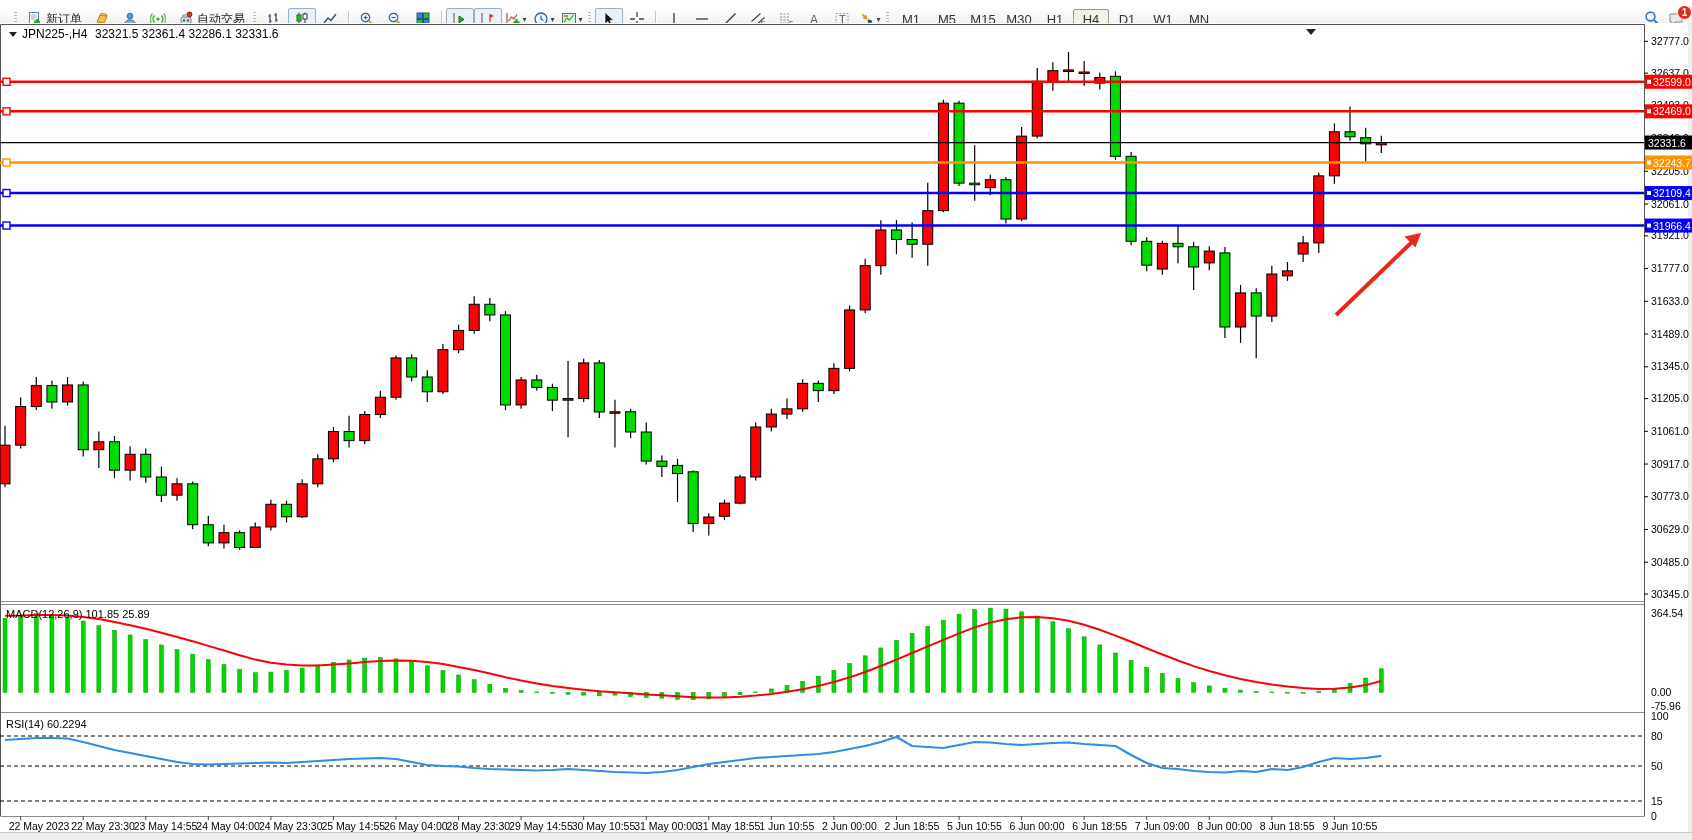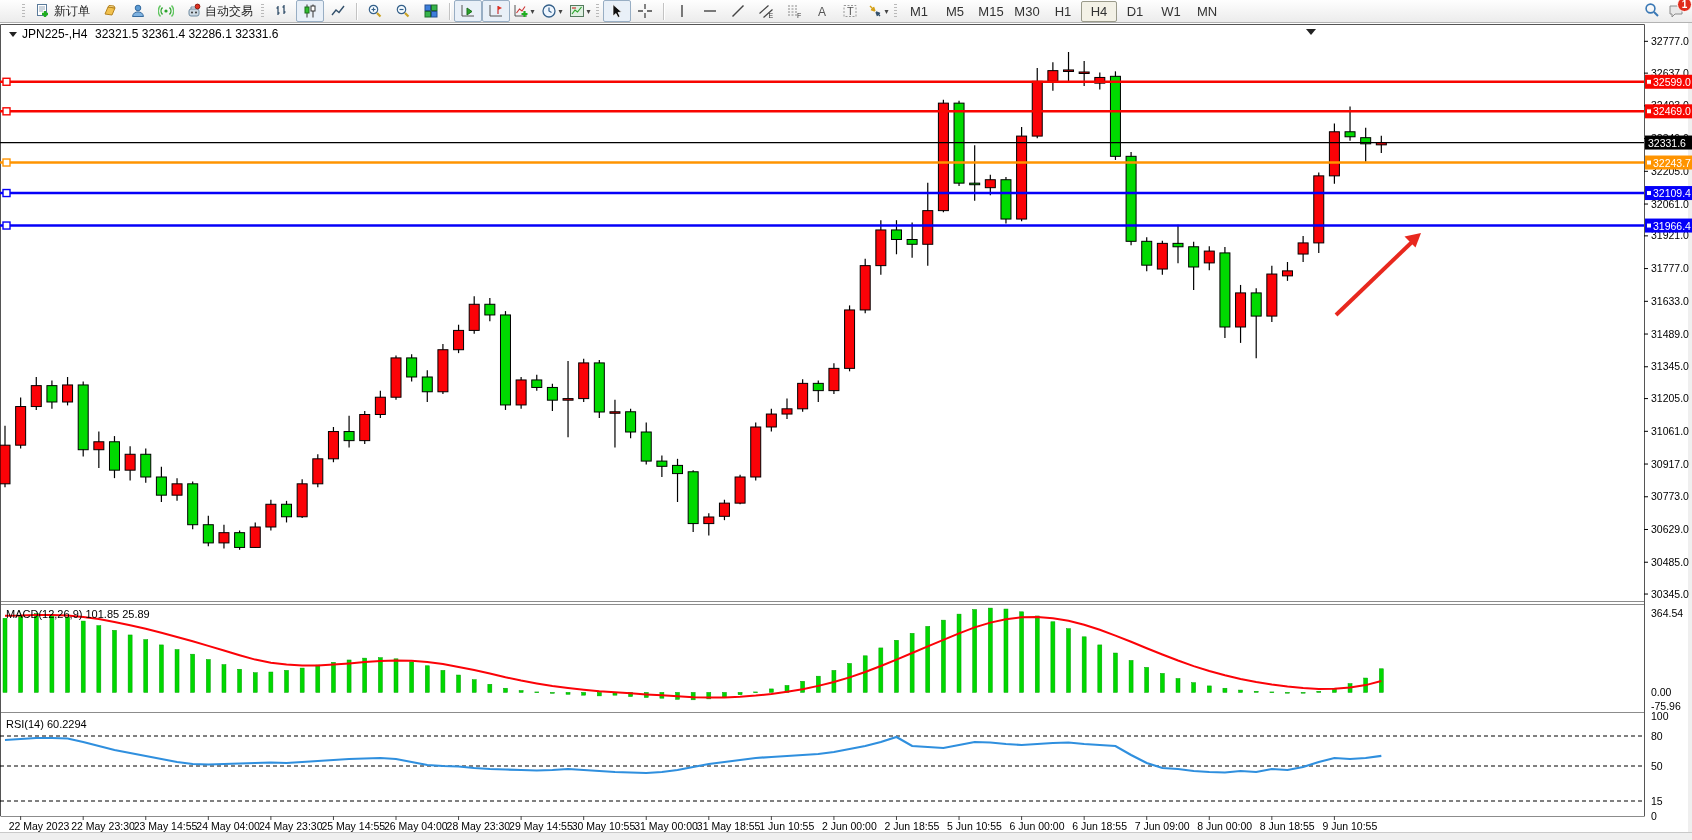--- a/index.html
+++ b/index.html
@@ -1,20 +1,20 @@
 <!DOCTYPE html>
 <html><head>
 <meta charset="utf-8">
 <style>
   html,body{margin:0;padding:0;background:#fff;font-family:"Liberation Sans",sans-serif;}
   #app{position:relative;width:1692px;height:840px;overflow:hidden;background:#fff;}
   
-  #toolbar{position:absolute;left:0;top:0;width:1692px;height:23px;
+  #toolbar{position:absolute;left:0;top:8px;width:1692px;height:23px;
     background:linear-gradient(#fefefe,#ececec);border-bottom:1px solid #b3b3b3;
-    display:flex;align-items:center;padding-left:20px;box-sizing:border-box;}
+    display:flex;align-items:center;padding-left:12px;box-sizing:border-box;}
   .grip{width:3px;height:15px;margin:0 4px 0 2px;
     background:repeating-linear-gradient(to bottom,#b9b9b9 0 1px,transparent 1px 3px);}
   .sep{width:1px;height:17px;background:#c3c3c3;margin:0 4px;box-shadow:1px 0 0 #fff;}
   .tbtn{height:20px;min-width:22px;display:inline-flex;align-items:center;justify-content:center;
     border:1px solid transparent;border-radius:2px;padding:0 2px;font-size:12px;color:#222;cursor:default;}
   .tbtn.lbl{padding:0 5px;gap:3px;}
   .tbtn.pressed{background:#e9f0f8;border-color:#98aec4;}
   .tbtn .dd{font-size:8px;color:#444;margin-left:1px;}
   .icn{width:16px;height:16px;display:block;}
   .tf{height:19px;min-width:26px;display:inline-flex;align-items:center;justify-content:center;

